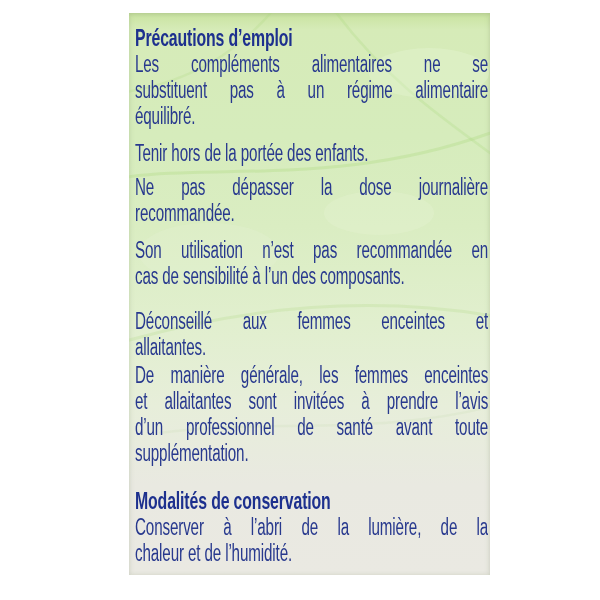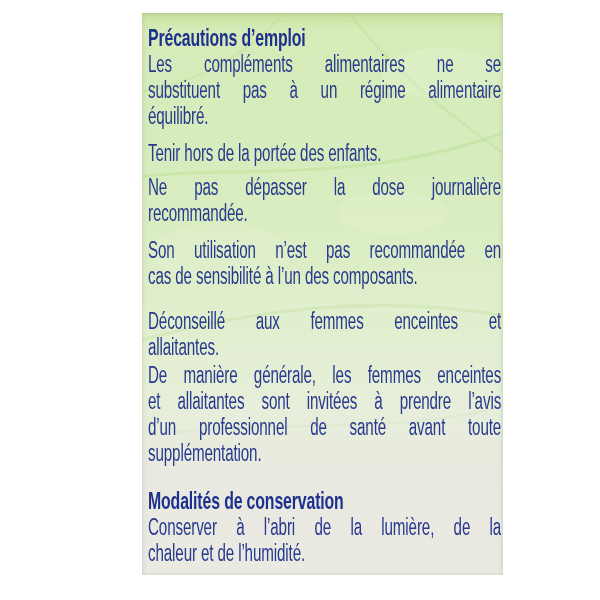--- a/index.html
+++ b/index.html
@@ -9,21 +9,21 @@
     position: relative;
     overflow: hidden;
     font-family: "Liberation Sans", sans-serif;
   }
   .photo-page {
     position: absolute; inset: 0;
     background: #ffffff;
   }
   .label-panel {
     position: absolute;
-    left: 142px; top: 13px;
+    left: 129px; top: 13px;
     width: 361px; height: 562px;
     background:
       linear-gradient(180deg,
         #c9e3a0 0%,
         #d6ebb8 3%,
         #d6ecbc 22%,
         #daedc2 38%,
         #e1efce 55%,
         #e7eeda 70%,
         #e9e9e1 84%,

